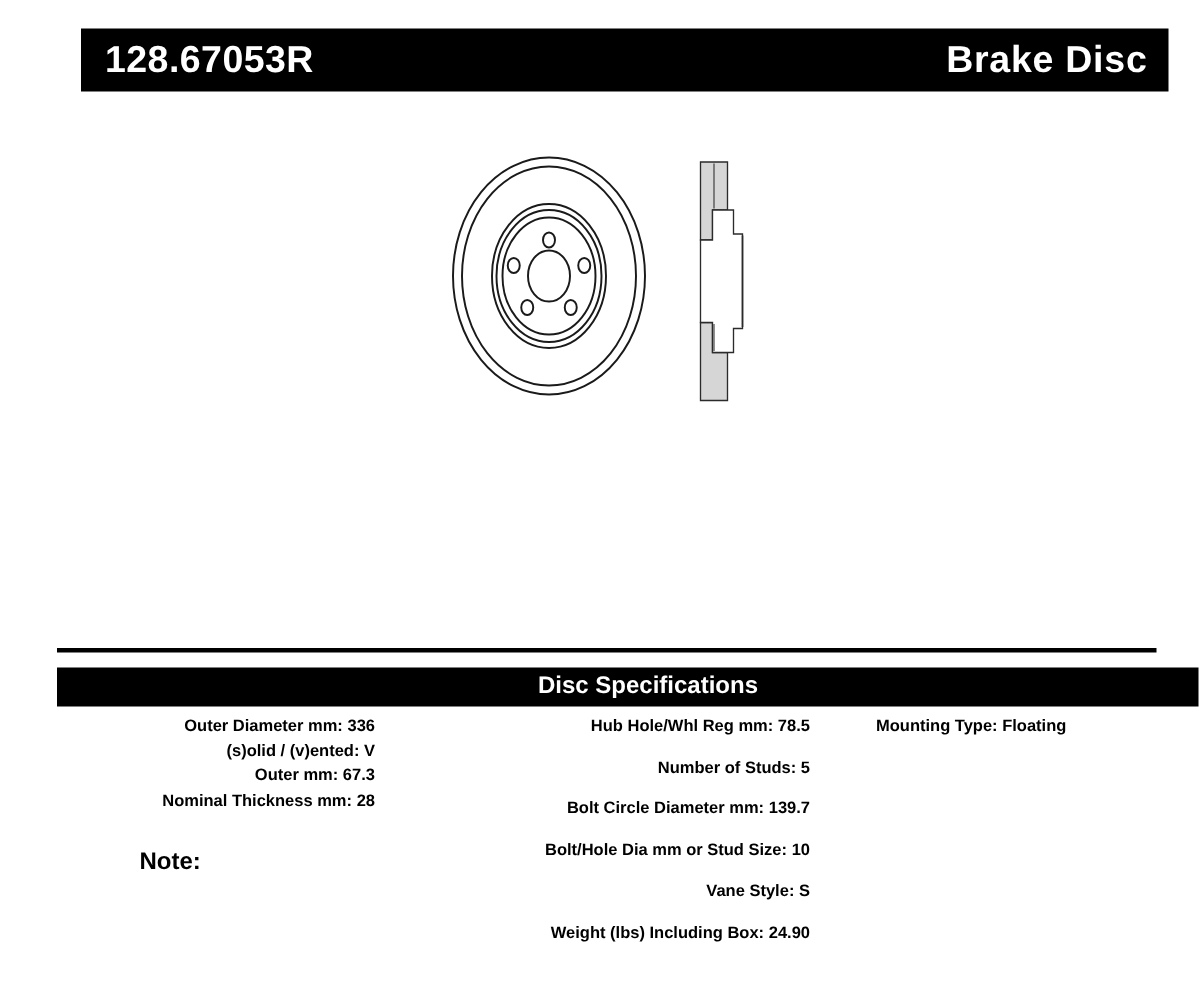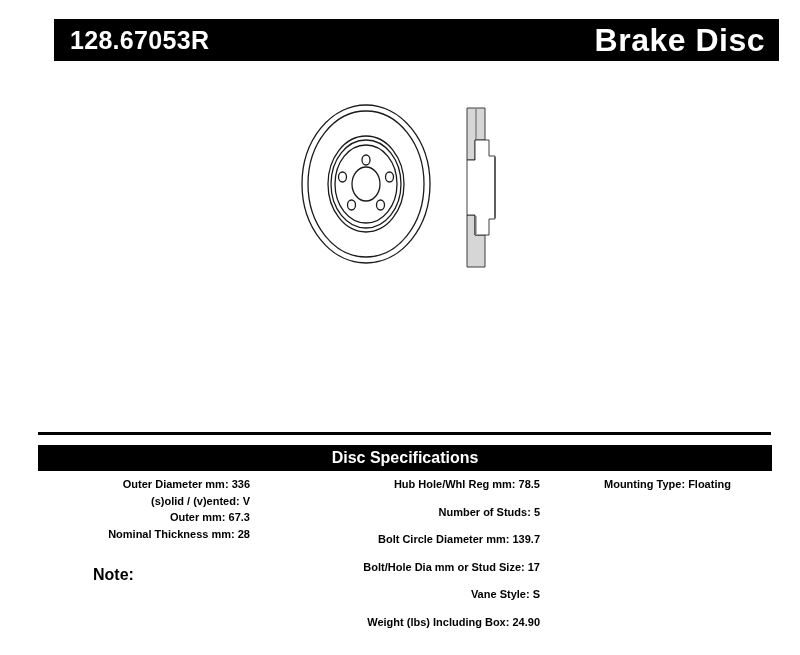--- a/index.html
+++ b/index.html
@@ -32,21 +32,21 @@
   }
   #part-number {
     color: #ffffff;
     font-size: 25px;
     font-weight: bold;
     letter-spacing: 0.3px;
     line-height: 1;
   }
   #product-type {
     color: #ffffff;
-    font-size: 32px;
+    font-size: 25px;
     font-weight: bold;
     letter-spacing: 0.5px;
     line-height: 1;
   }
 
   
   #drawing-area {
     position: absolute;
     left: 280px;
     top: 90px;
@@ -82,20 +82,21 @@
   #spec-banner {
     position: absolute;
     left: 38px;
     top: 445px;
     width: 734px;
     height: 26px;
     background: #000000;
     display: flex;
     align-items: center;
     justify-content: center;
+    padding-left: 27px;
   }
   #spec-banner-title {
     color: #ffffff;
     font-size: 16px;
     font-weight: bold;
     line-height: 1;
   }
 
   
   #spec-columns {
@@ -115,21 +116,21 @@
     align-items: flex-end;
   }
   #spec-column-middle {
     width: 290px;
     align-items: flex-end;
     gap: 11px;
   }
   #spec-column-right {
     width: 232px;
     align-items: flex-start;
-    padding-left: 64px;
+    padding-left: 44px;
     box-sizing: border-box;
   }
   .spec-row {
     font-size: 11px;
     font-weight: bold;
     line-height: 16.5px;
     white-space: nowrap;
   }
   .spec-label { font-weight: bold; }
   .spec-value { font-weight: bold; }
@@ -230,21 +231,21 @@
     <div class="spec-row">
       <span class="spec-label">Number of Studs:</span>
       <span class="spec-value">5</span>
     </div>
     <div class="spec-row">
       <span class="spec-label">Bolt Circle Diameter mm:</span>
       <span class="spec-value">139.7</span>
     </div>
     <div class="spec-row">
       <span class="spec-label">Bolt/Hole Dia mm or Stud Size:</span>
-      <span class="spec-value">17</span>
+      <span class="spec-value">10</span>
     </div>
     <div class="spec-row">
       <span class="spec-label">Vane Style:</span>
       <span class="spec-value">S</span>
     </div>
     <div class="spec-row">
       <span class="spec-label">Weight (lbs) Including Box:</span>
       <span class="spec-value">24.90</span>
     </div>
   </div>

